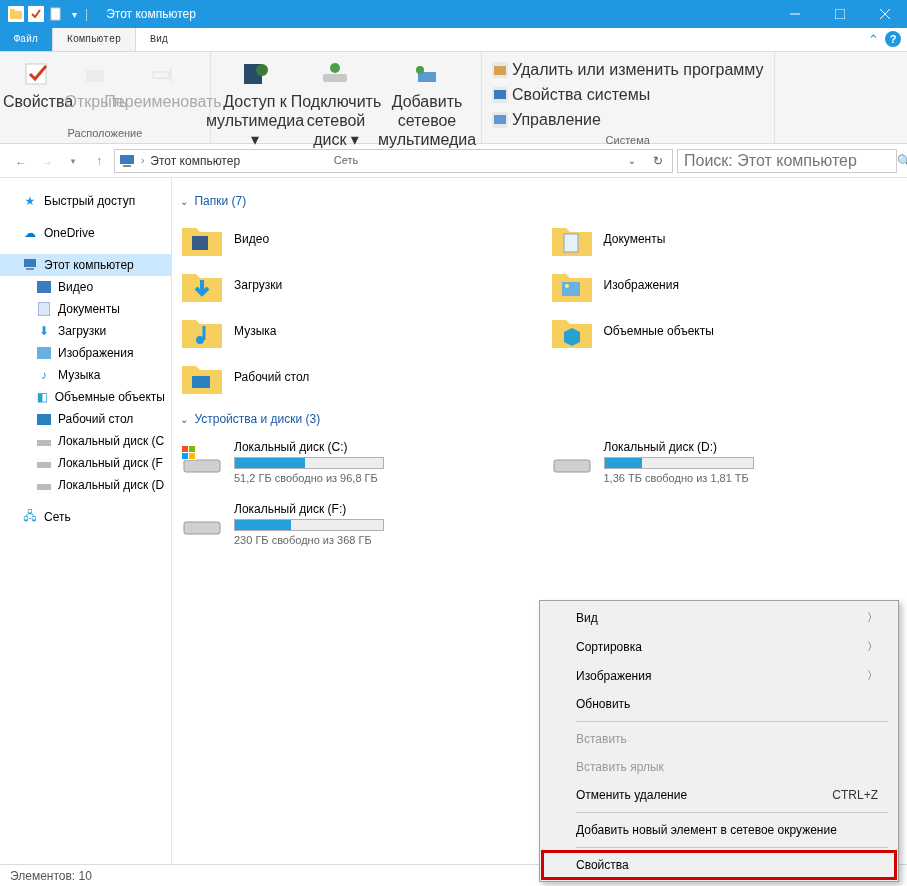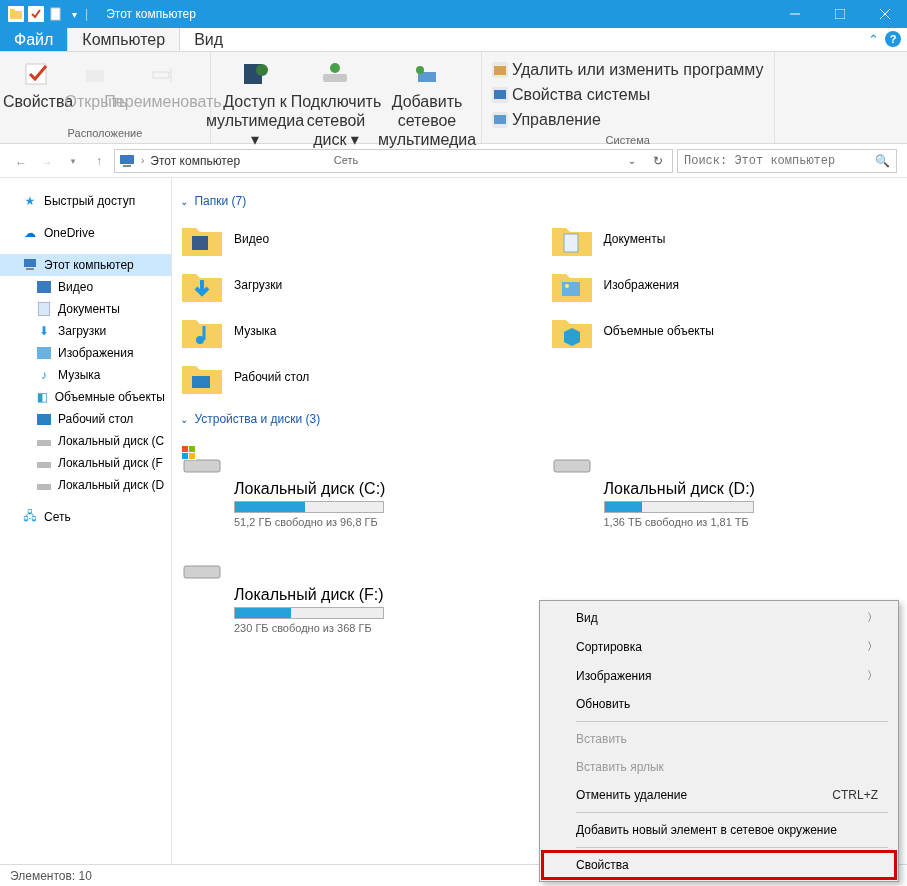--- a/index.html
+++ b/index.html
@@ -9,21 +9,21 @@
 .titlebar { height: 28px; background: #1f97e1; display: flex; align-items: center; color: #fff; }
 .titlebar .qat { display: flex; align-items: center; gap: 4px; padding: 0 8px; }
 .qat-icon { width: 16px; height: 16px; background: #fff; border-radius: 1px; display:flex; align-items:center; justify-content:center; }
 .titlebar .title { flex: 1; padding-left: 10px; font-size: 12px; }
 .winbtns { display: flex; }
 .winbtn { width: 45px; height: 28px; display: flex; align-items: center; justify-content: center; color: #fff; }
 .winbtn svg { width: 10px; height: 10px; }
 
 
 .tabs { height: 24px; background: #fff; display: flex; align-items: stretch; border-bottom: 1px solid #dadada; position: relative; }
-.tab { padding: 0 14px; display: flex; align-items: center; font-size: 16px; color: #333; cursor: pointer; }
+.tab { padding: 0 14px; display: flex; align-items: center; font-size: 10px; color: #333; cursor: pointer; font-family: Liberation Mono, monospace; }
 .tab.file { background: #1f97e1; color: #fff; }
 .tab.active { background: #f5f5f5; border-left: 1px solid #dadada; border-right: 1px solid #dadada; }
 .tabs .help { position: absolute; right: 6px; top: 3px; display:flex; gap:6px; align-items:center; }
 .help-circle { width: 16px; height: 16px; border-radius: 50%; background:#1f97e1; color:#fff; display:flex; align-items:center; justify-content:center; font-size:11px; font-weight:bold;}
 
 
 .ribbon { height: 92px; background: #f5f5f5; border-bottom: 1px solid #dadada; display: flex; }
 .rgroup { border-right: 1px solid #e2e2e2; display: flex; flex-direction: column; }
 .rgroup-content { flex: 1; display: flex; align-items: flex-start; padding: 4px 6px 0 6px; gap: 2px; }
 .rgroup-label { text-align: center; font-size: 11px; color: #666; padding: 2px 0 4px 0; }
@@ -37,21 +37,21 @@
 .rbtn.disabled .lbl { color: #aaa; }
 
 
 .navrow { height: 34px; display: flex; align-items: center; padding: 4px 10px; gap: 4px; border-bottom: 1px solid #e5e5e5; }
 .navarrow { width: 22px; height:22px; display:flex; align-items:center; justify-content:center; color:#888; }
 .addrbar { flex: 1; height: 24px; border: 1px solid #ccc; display: flex; align-items: center; padding: 0 4px; gap:6px; }
 .addrbar .crumb { font-size: 12px; color: #333; }
 .addrbar .spacer { flex:1; }
 .addrbar .btn { width:20px; display:flex; justify-content:center; color:#555; }
 .searchbox { width: 220px; height: 24px; border: 1px solid #ccc; display: flex; align-items: center; padding: 0 6px; gap:6px; }
-.searchbox input { border:0; outline:0; flex:1; font-size:12px; color:#0369a1;font-family:Liberation Mono, monospace; }
+.searchbox input { border:0; outline:0; flex:1; font-size:16px; color:#0369a1; }
 
 
 .content { display: flex; height: calc(100% - 28px - 24px - 92px - 34px - 22px); }
 .sidebar { width: 172px; border-right: 1px solid #e5e5e5; padding: 12px 0; overflow:hidden; white-space:nowrap; }
 .side-item { display: flex; align-items: center; gap: 6px; padding: 3px 6px 3px 22px; font-size: 12px; cursor: pointer; }
 .side-item.l2 { padding-left: 36px; }
 .side-item.sel { background: #cce8ff; }
 .side-item .sicon { width:16px; height:16px; display:flex; align-items:center; justify-content:center; }
 .side-spacer { height: 10px; }
 
@@ -60,21 +60,21 @@
 .section-head .chev { font-size: 10px; }
 .folder-grid { display: grid; grid-template-columns: 1fr 1fr; gap: 4px 20px; margin-bottom: 14px; }
 .folder-item { display: flex; align-items: center; gap: 12px; padding: 4px 2px; cursor:pointer; }
 .folder-icon { width: 40px; height: 34px; display:flex; align-items:center; justify-content:center; }
 .folder-label { font-size: 12px; }
 
 .drive-grid { display: grid; grid-template-columns: 1fr 1fr; gap: 10px 20px; }
 .drive-item { display: flex; gap: 12px; padding: 4px 2px; cursor:pointer; }
 .drive-icon { width: 40px; height: 34px; display:flex; align-items:flex-end; justify-content:center; }
 .drive-info { display:flex; flex-direction:column; gap:3px; }
-.drive-name { font-size: 16px; margin-top: 40px; }
+.drive-name { font-size: 12px; }
 .drive-bar { width: 150px; height: 12px; border: 1px solid #b0b0b0; background:#eee; }
 .drive-fill { height:100%; background:#26a0da; }
 .drive-free { font-size: 11px; color: #666; }
 
 
 .statusbar { position:absolute; bottom:0; left:0; right:0; height:22px; border-top:1px solid #dadada; display:flex; align-items:center; padding: 0 10px; font-size:11px; color:#555; background:#fff; }
 
 
 .ctxmenu { position: absolute; right: 8px; bottom: 4px; width: 360px; background: #f0f0f0; border: 1px solid #a0a0a0; box-shadow: 3px 3px 6px rgba(0,0,0,0.25); padding: 2px; }
 .ctx-item { display: flex; align-items: center; justify-content: space-between; padding: 7px 18px 7px 34px; font-size: 13px; cursor: pointer; position:relative; }

